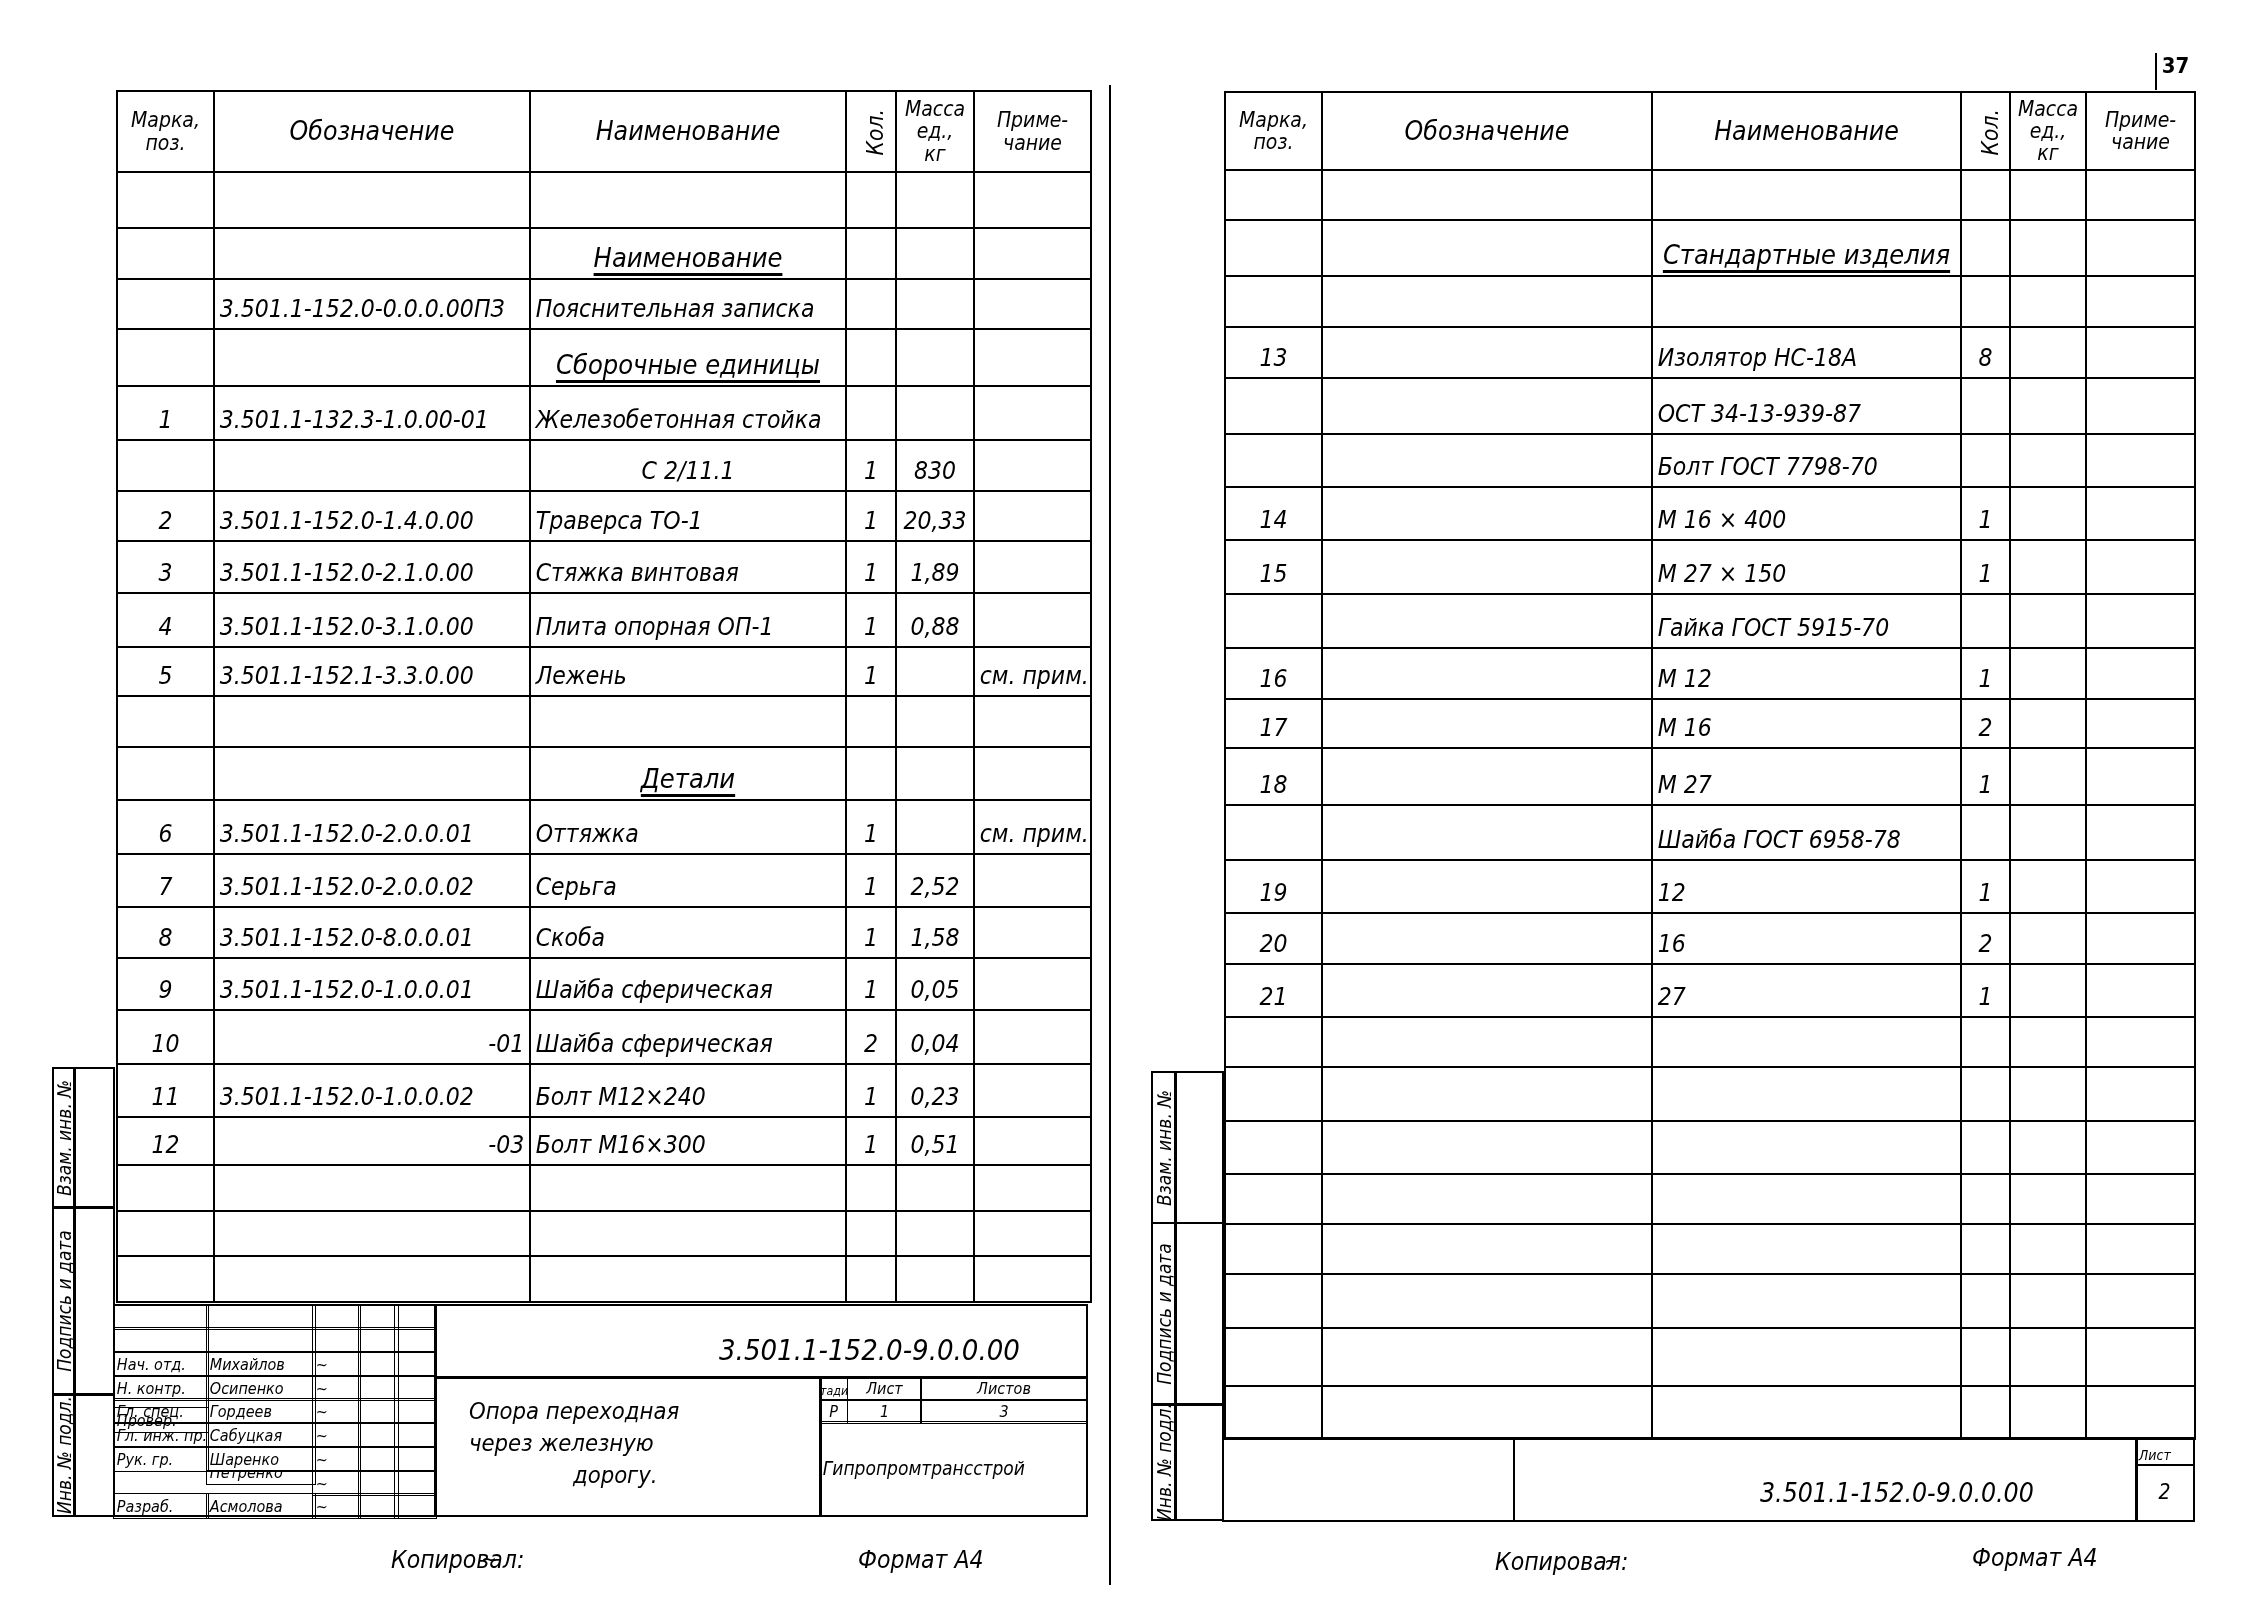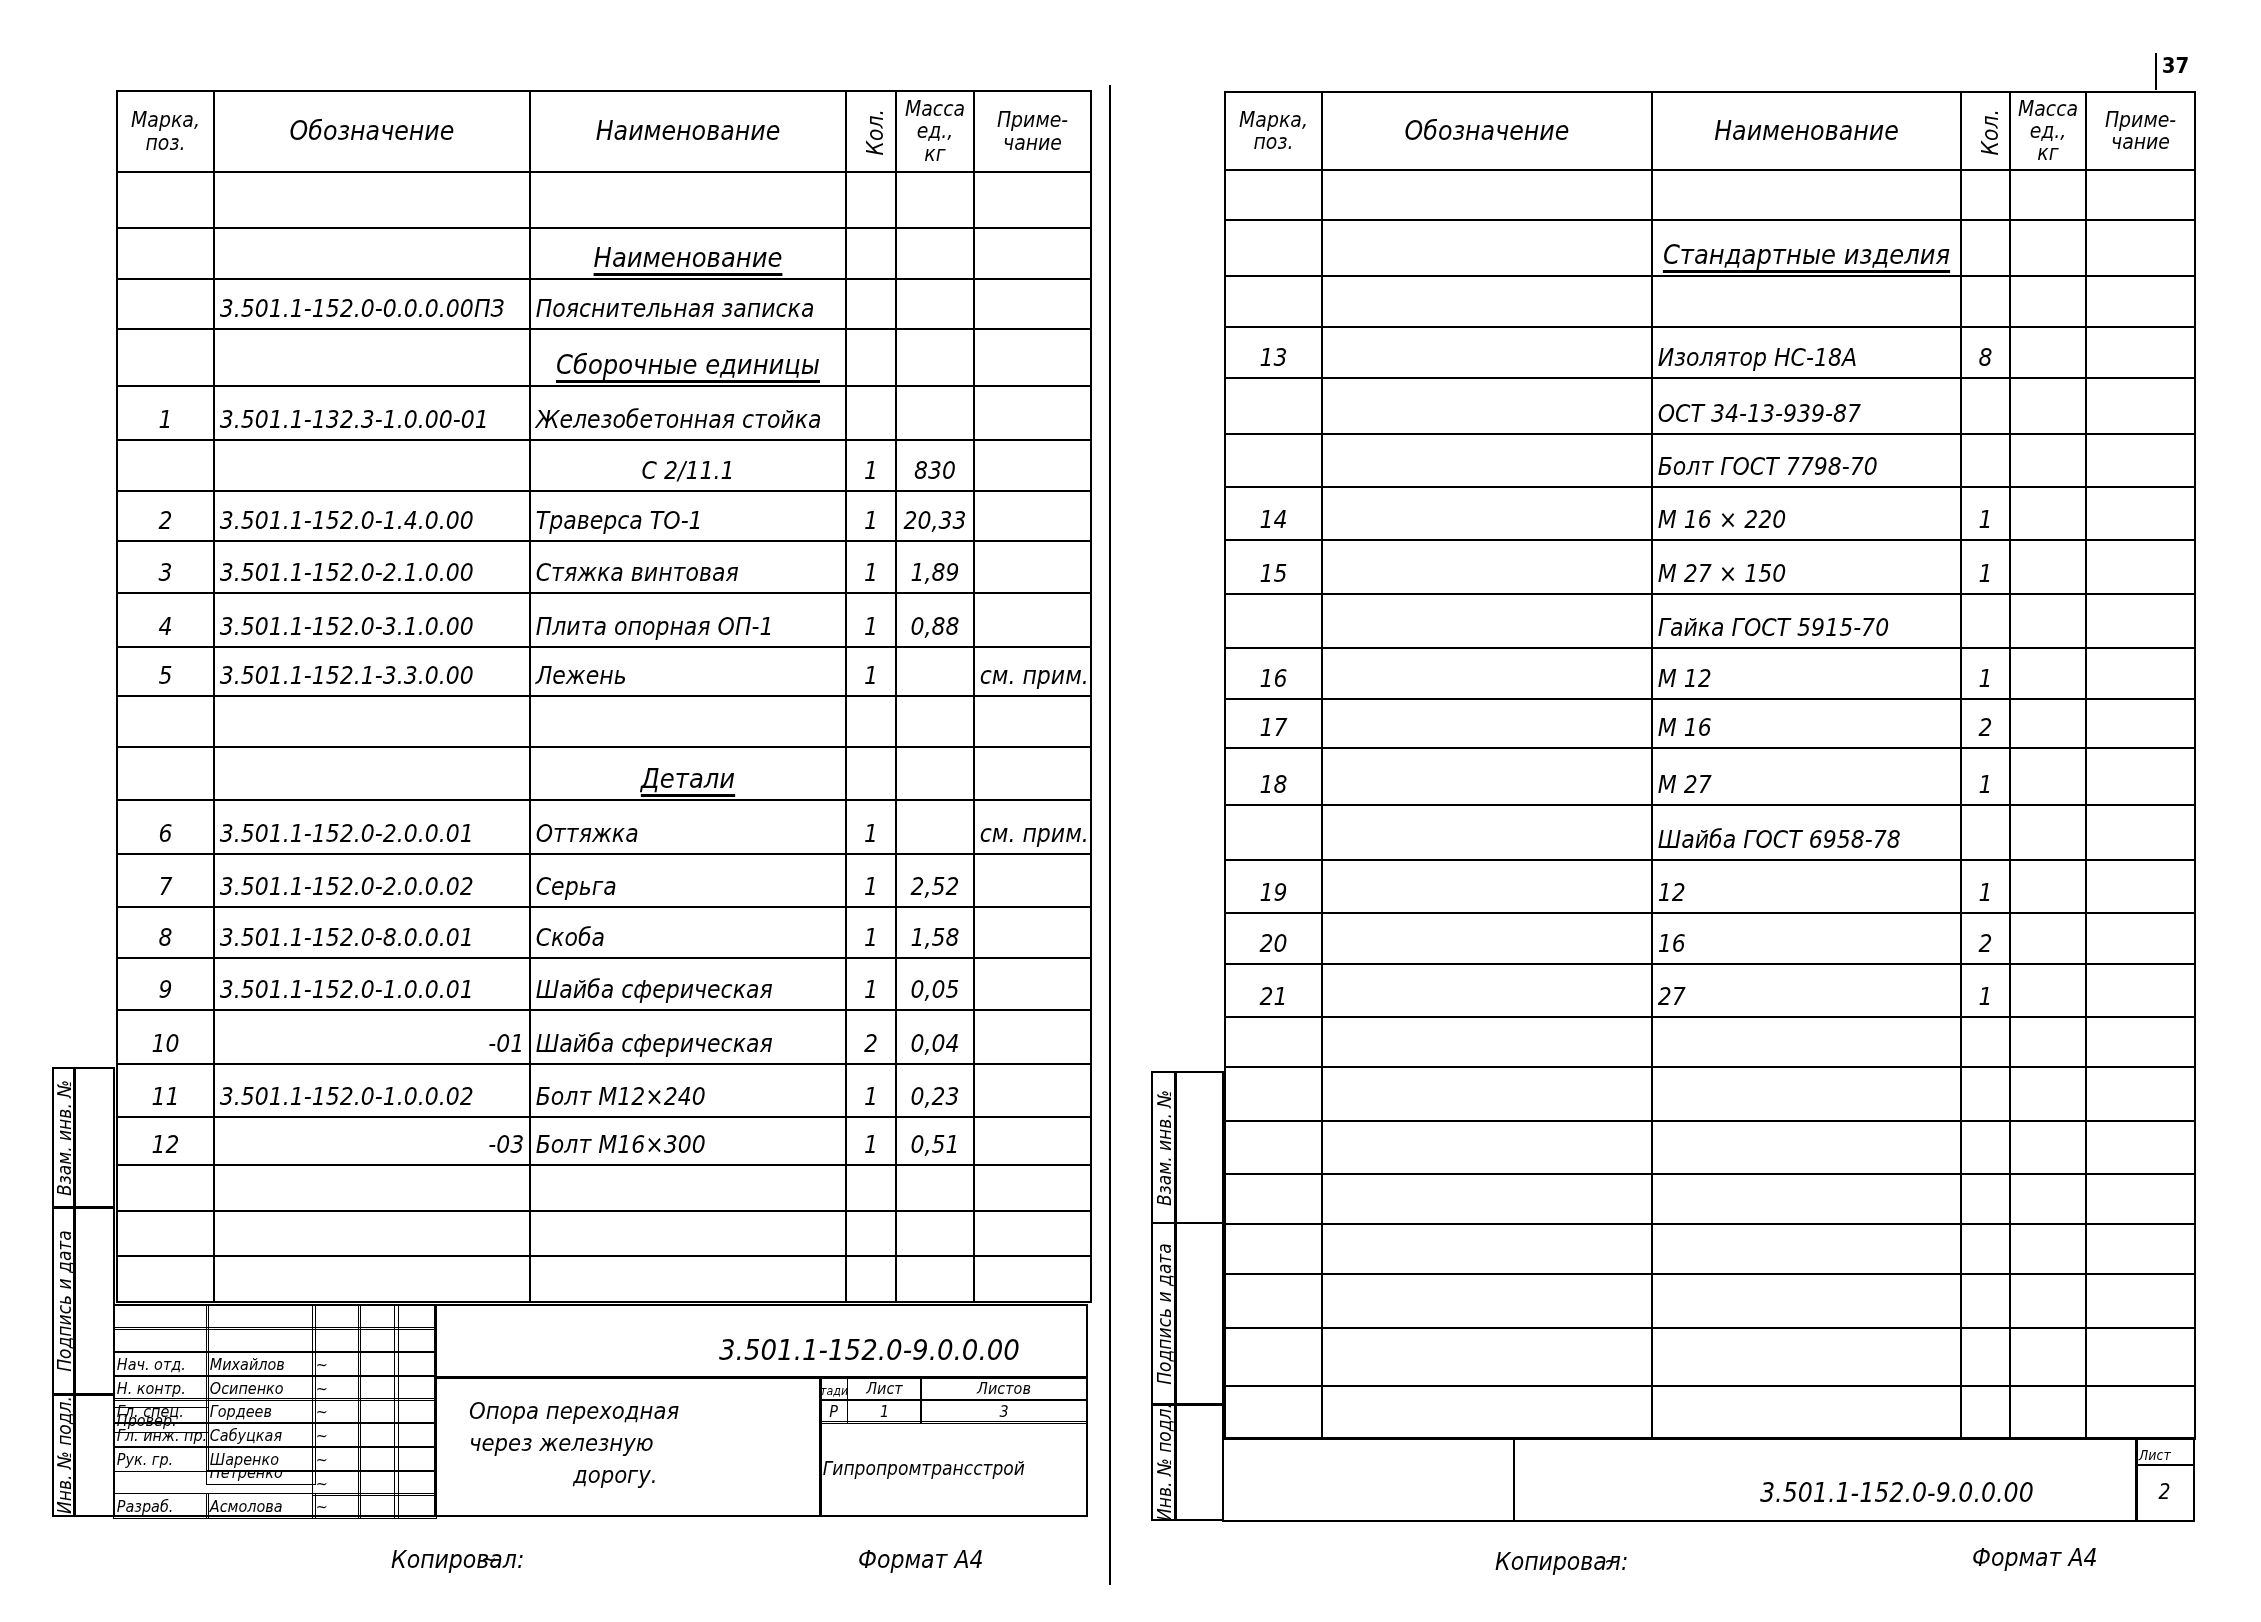--- a/index.html
+++ b/index.html
@@ -399,21 +399,21 @@
           <td class="c-pos"></td>
           <td class="c-des"></td>
           <td class="c-name">Болт ГОСТ 7798-70</td>
           <td class="c-qty"></td>
           <td class="c-mass"></td>
           <td class="c-note"></td>
         </tr>
         <tr style="height: 53px;">
           <td class="c-pos">14</td>
           <td class="c-des"></td>
-          <td class="c-name">М 16 × 220</td>
+          <td class="c-name">М 16 × 400</td>
           <td class="c-qty">1</td>
           <td class="c-mass"></td>
           <td class="c-note"></td>
         </tr>
         <tr style="height: 54px;">
           <td class="c-pos">15</td>
           <td class="c-des"></td>
           <td class="c-name">М 27 × 150</td>
           <td class="c-qty">1</td>
           <td class="c-mass"></td>

